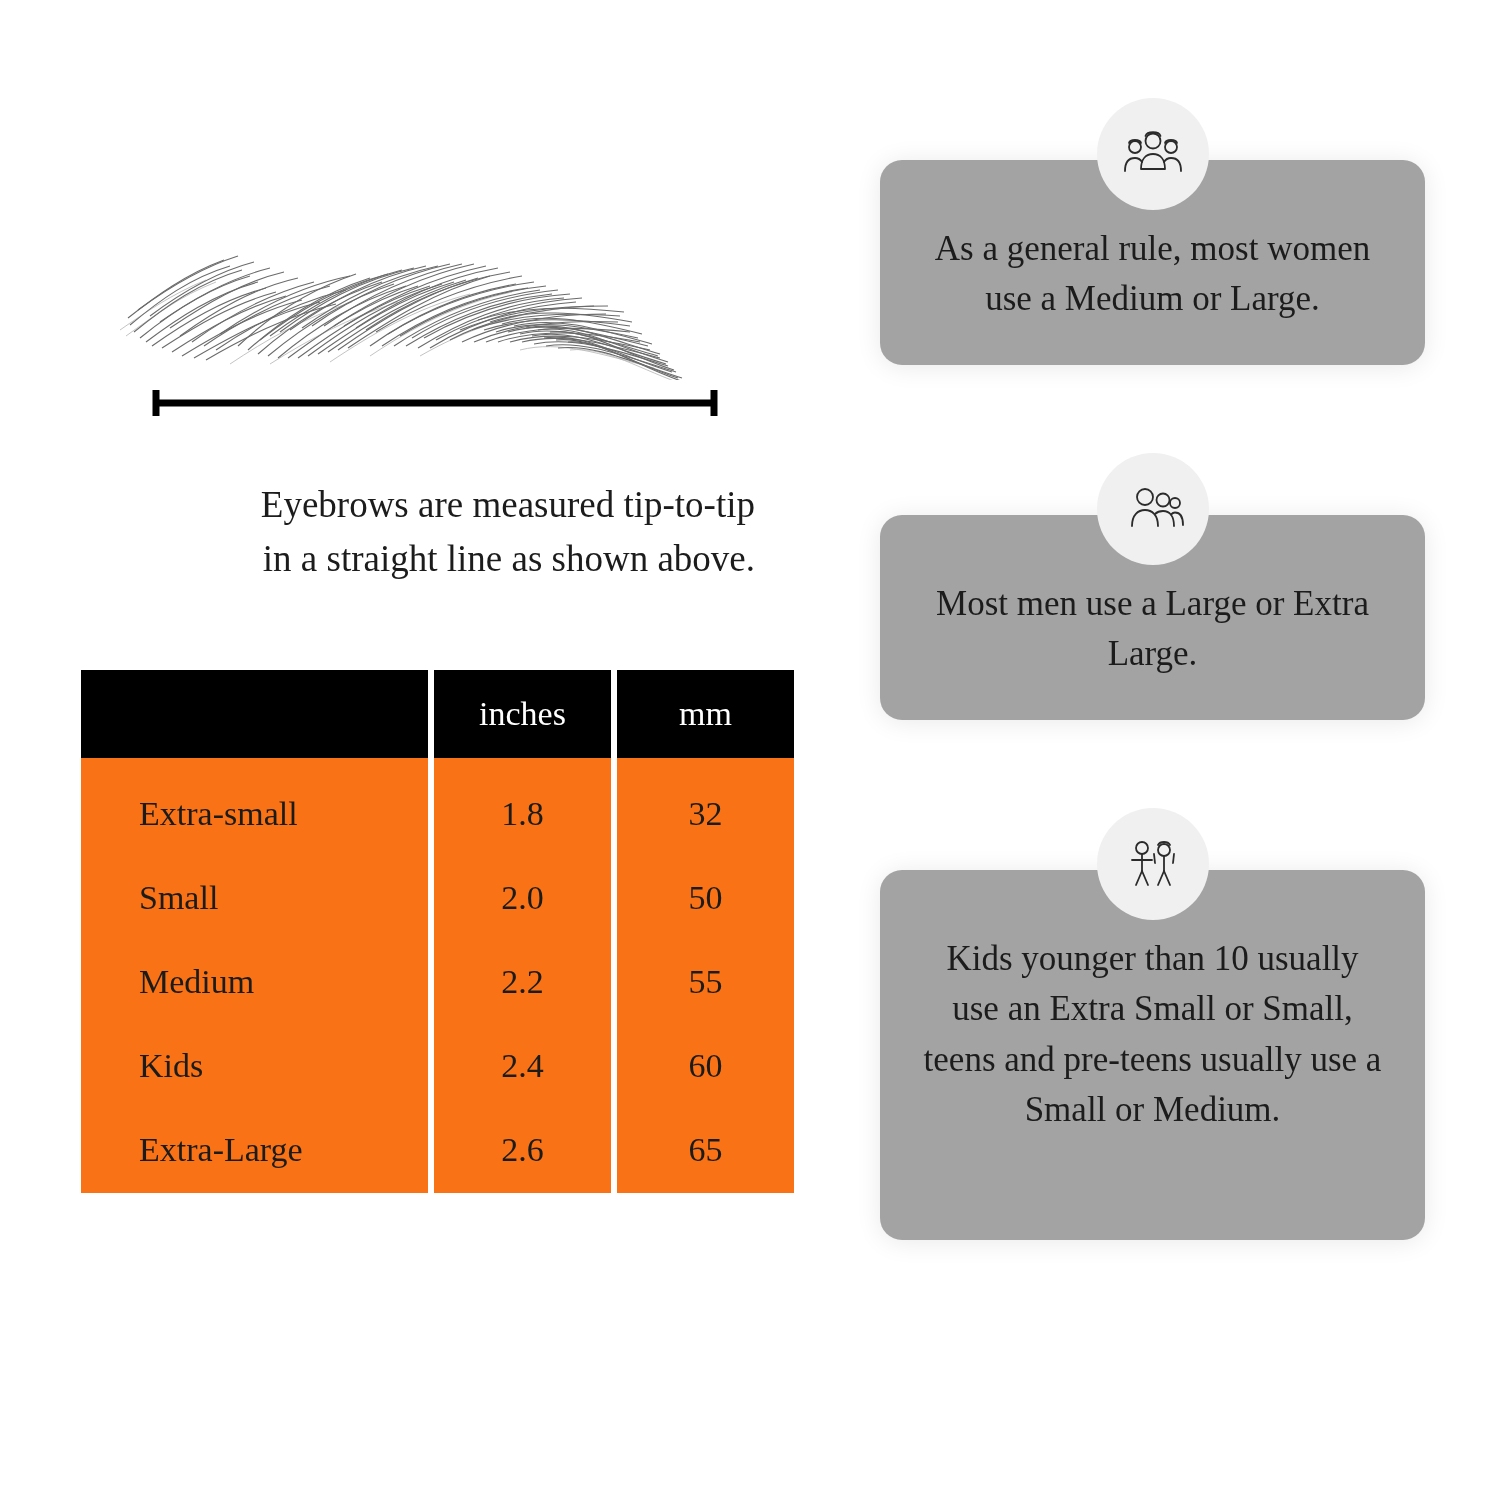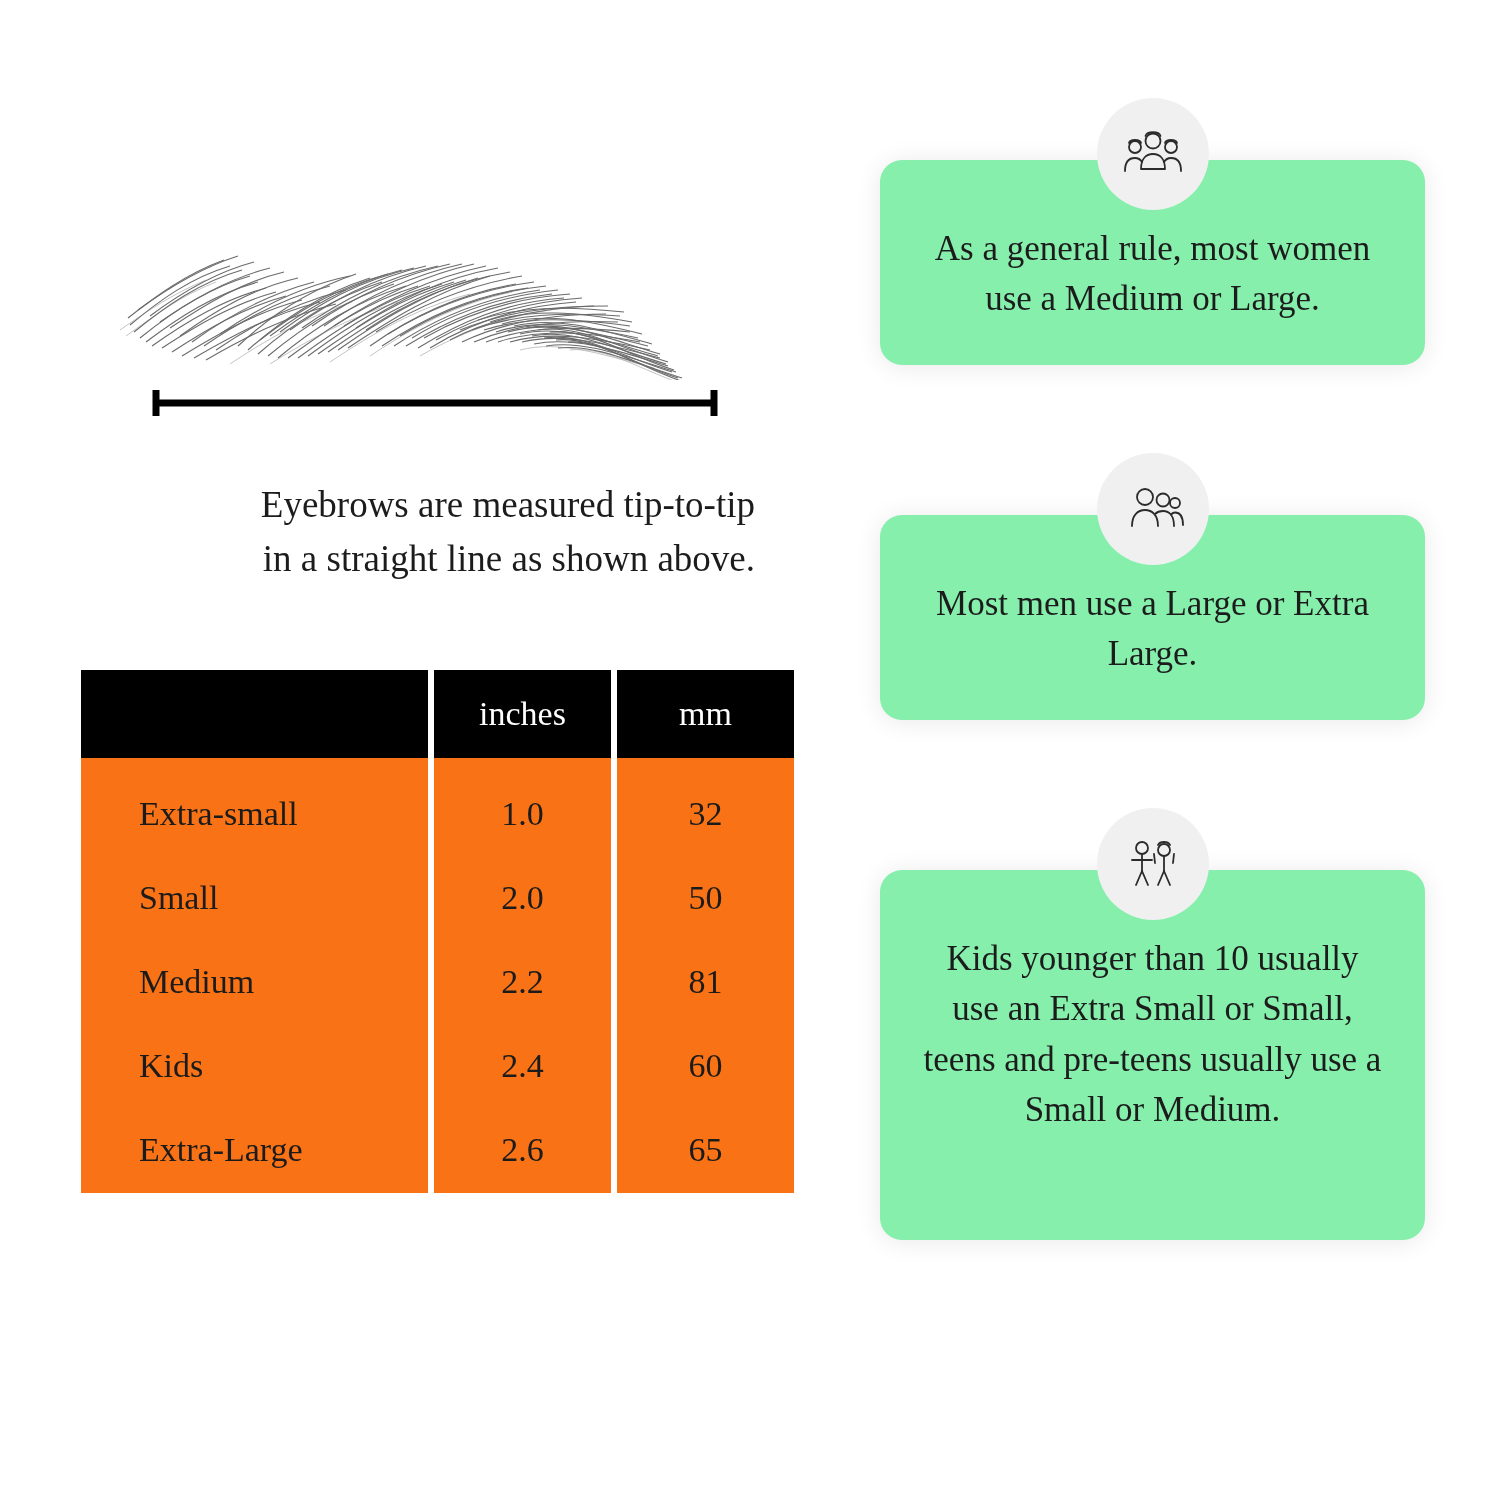--- a/index.html
+++ b/index.html
@@ -98,21 +98,21 @@
 
   
   .right-col {
     position: absolute;
     left: 880px;
     top: 160px;
     width: 545px;
   }
   .note-card {
     position: relative;
-    background: #86efac;
+    background: #a3a3a3;
     border-radius: 22px;
     box-shadow: 0 2px 26px rgba(0,0,0,0.09);
     padding: 64px 40px 44px 40px;
     text-align: center;
     box-sizing: border-box;
   }
   .note-card + .note-card { margin-top: 150px; }
   .note-card .note-text {
     font-size: 35px;
     line-height: 1.42;
@@ -266,32 +266,32 @@
       <thead>
         <tr>
           <th class="name-head"></th>
           <th class="unit-head">inches</th>
           <th class="unit-head">mm</th>
         </tr>
       </thead>
       <tbody>
         <tr>
           <td class="name-cell">Extra-small</td>
-          <td class="val-cell">1.0</td>
+          <td class="val-cell">1.8</td>
           <td class="val-cell">32</td>
         </tr>
         <tr>
           <td class="name-cell">Small</td>
           <td class="val-cell">2.0</td>
           <td class="val-cell">50</td>
         </tr>
         <tr>
           <td class="name-cell">Medium</td>
           <td class="val-cell">2.2</td>
-          <td class="val-cell">81</td>
+          <td class="val-cell">55</td>
         </tr>
         <tr>
           <td class="name-cell">Kids</td>
           <td class="val-cell">2.4</td>
           <td class="val-cell">60</td>
         </tr>
         <tr>
           <td class="name-cell">Extra-Large</td>
           <td class="val-cell">2.6</td>
           <td class="val-cell">65</td>

